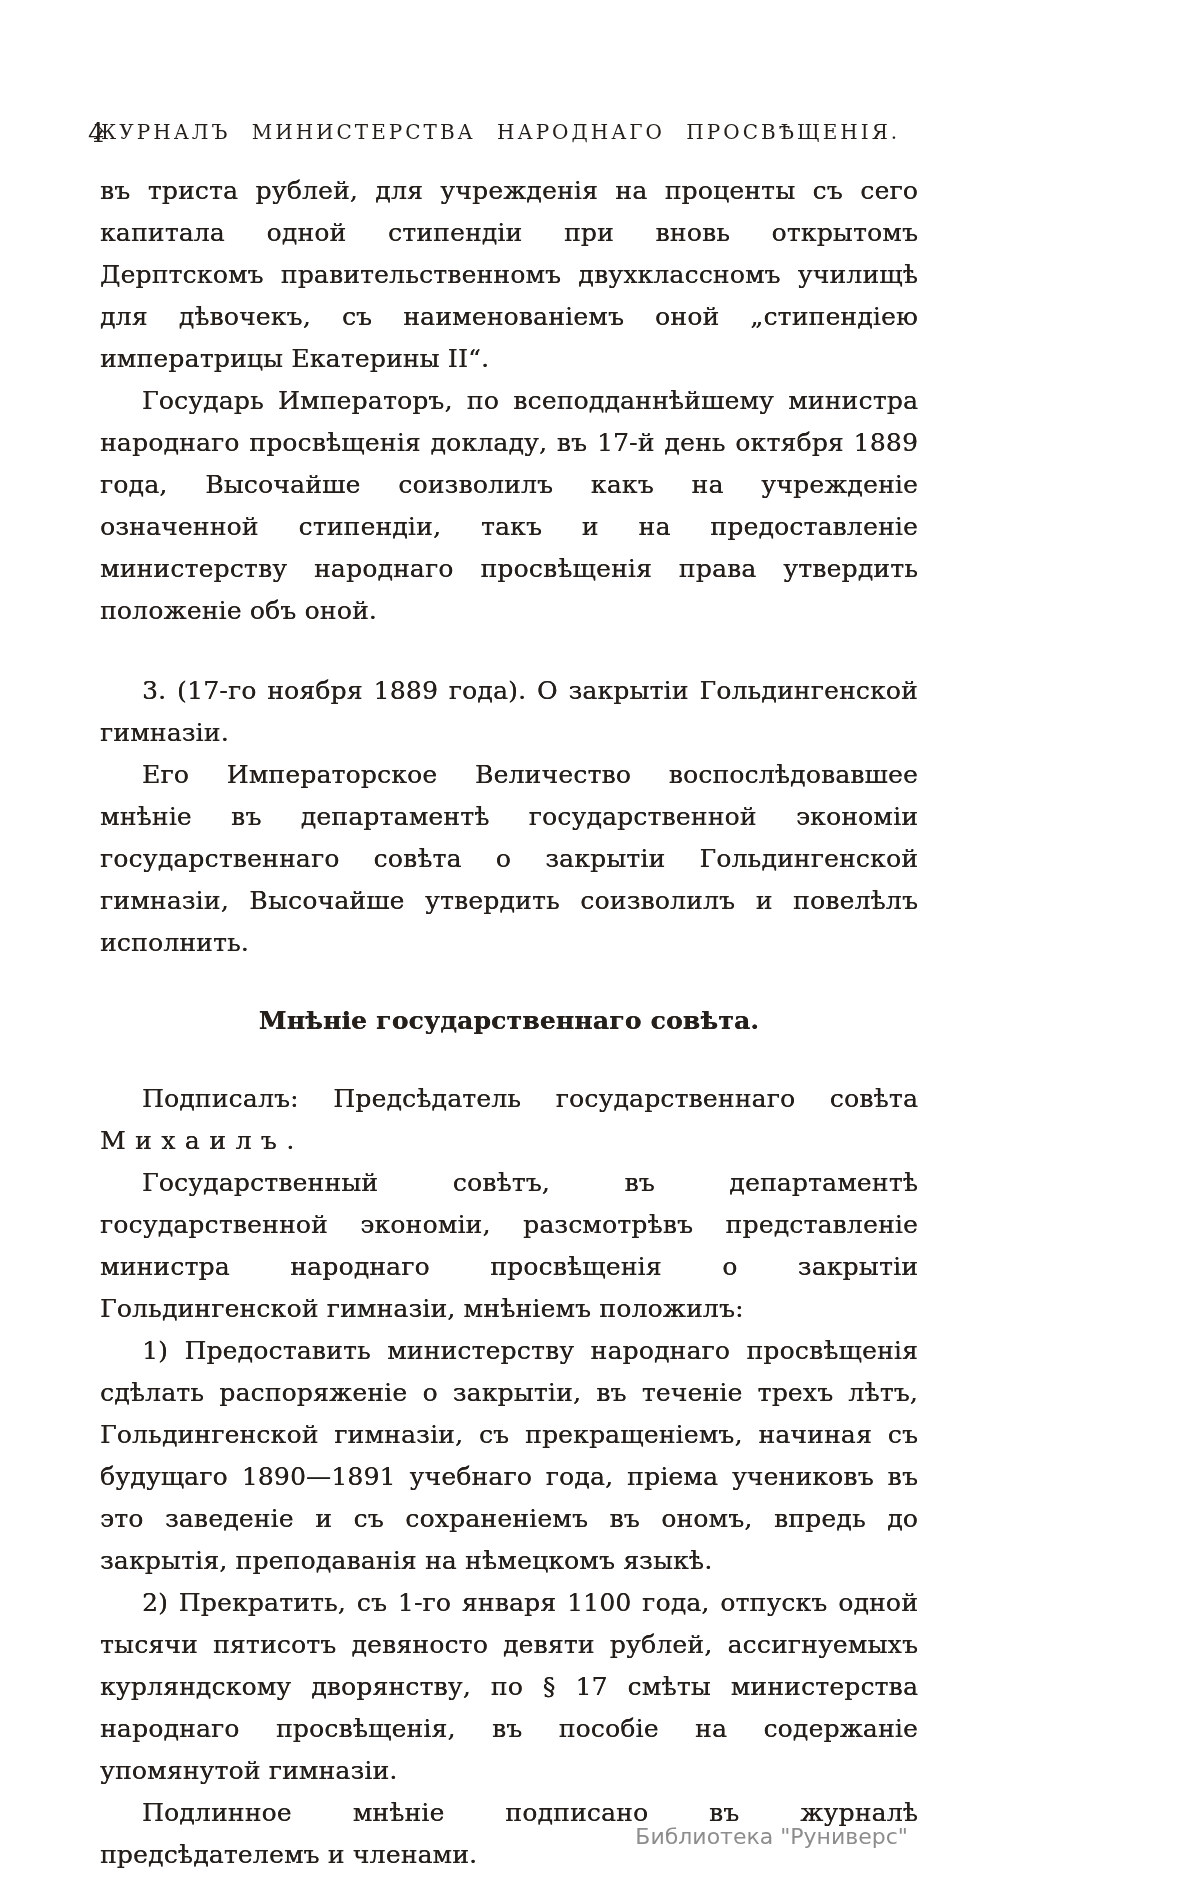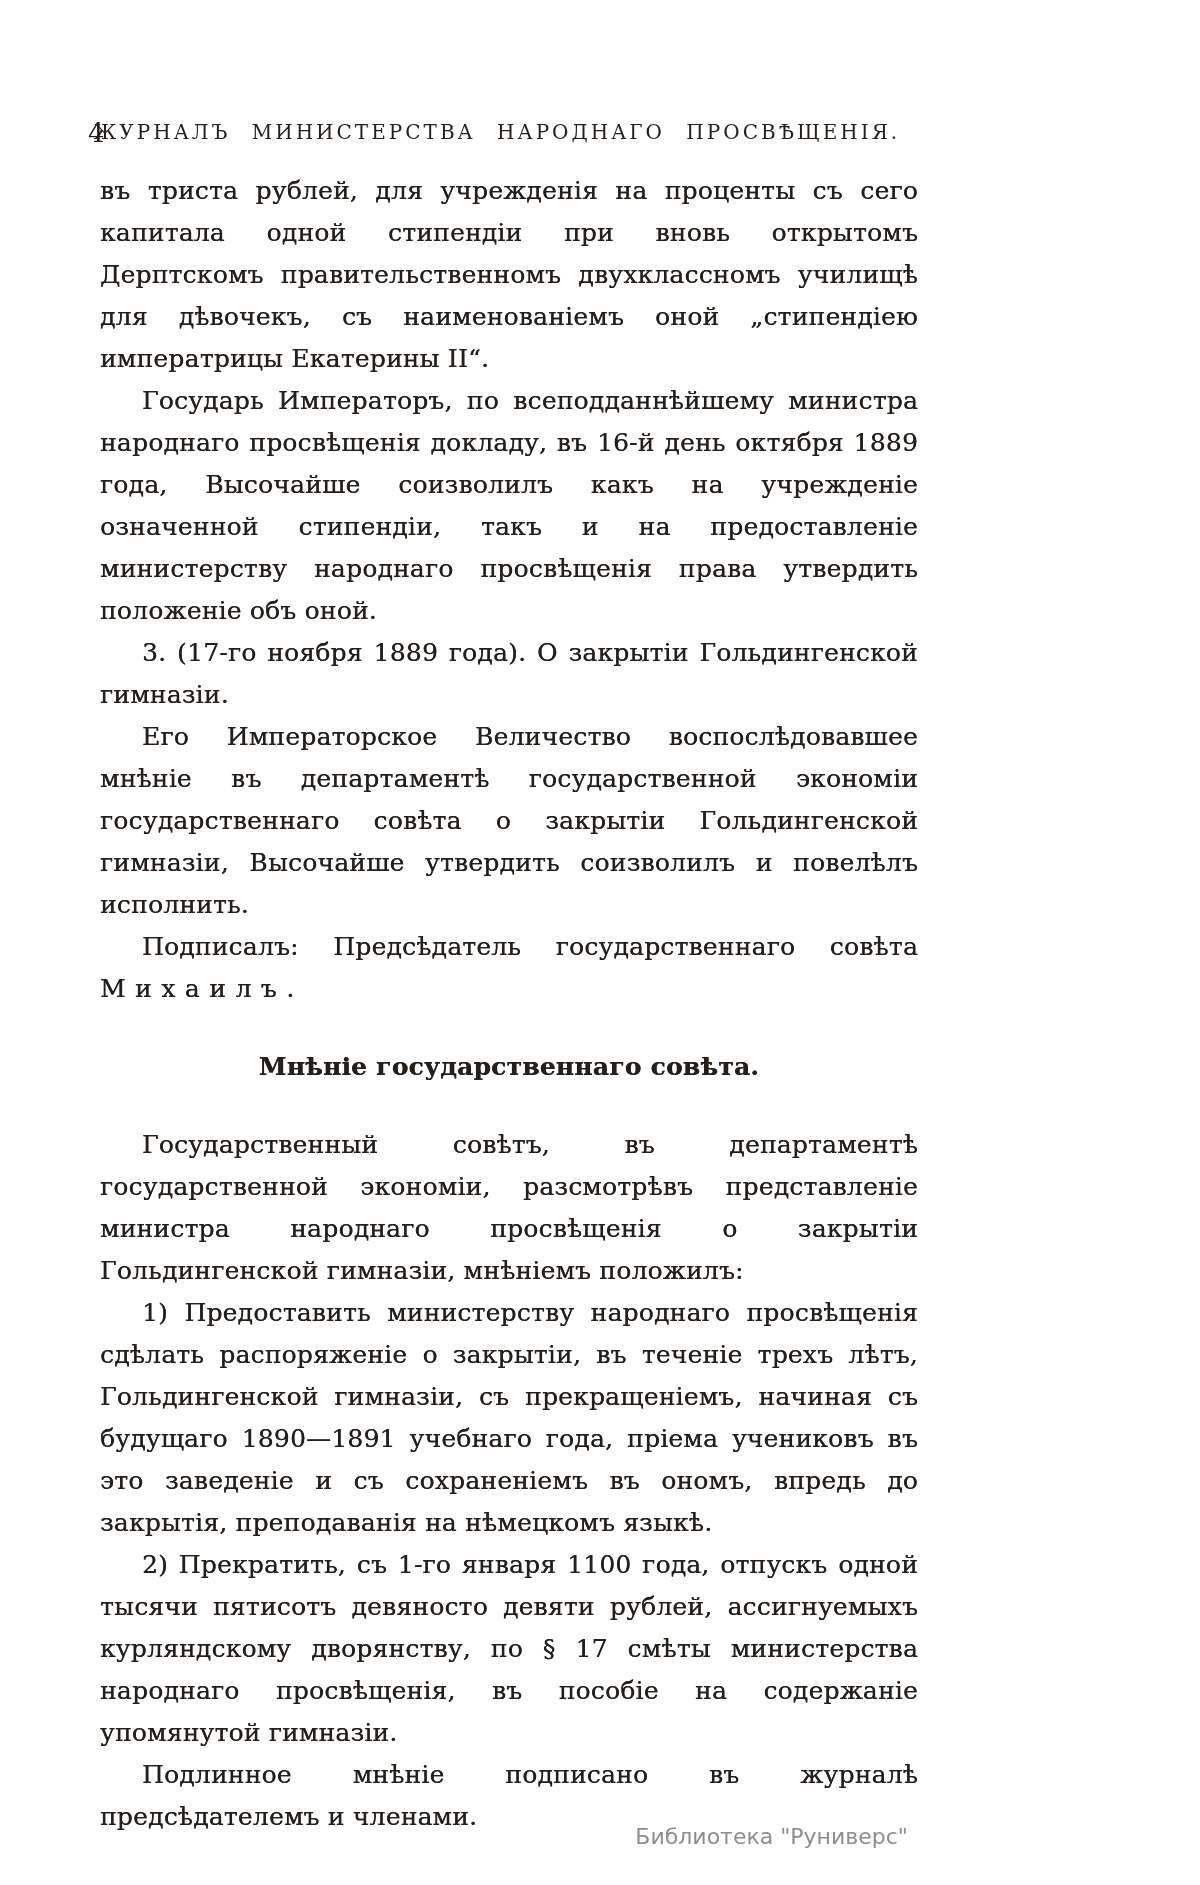--- a/index.html
+++ b/index.html
@@ -52,21 +52,21 @@
     line-height: 42px;
     text-align: justify;
     letter-spacing: 0.2px;
   }
   .para {
     margin: 0;
     text-shadow: 0.25px 0 0 currentColor;
   }
   .indent   { text-indent: 42px; }
   .no-indent{ text-indent: 0; }
-  .sect-gap { }
+  .sect-gap { margin-top: 38px; }
   .center-head {
     margin: 36px 0;
     text-align: center;
     text-indent: 0;
     font-weight: bold;
     font-size: 25px;
   }
   .spaced {
     letter-spacing: 0.38em;
   }
@@ -87,29 +87,29 @@
 
   <header class="running-head">
     <span class="page-num">4</span>
     <span class="journal-title">ЖУРНАЛЪ МИНИСТЕРСТВА НАРОДНАГО ПРОСВѢЩЕНІЯ.</span>
   </header>
 
   <main class="content">
 
     <p class="para no-indent">въ триста рублей, для учрежденія на проценты съ сего капитала одной стипендіи при вновь открытомъ Дерптскомъ правительственномъ двухклассномъ училищѣ для дѣвочекъ, съ наименованіемъ оной „стипендіею императрицы Екатерины II“.</p>
 
-    <p class="para indent">Государь Императоръ, по всеподданнѣйшему министра народнаго просвѣщенія докладу, въ 16-й день октября 1889 года, Высочайше соизволилъ какъ на учрежденіе означенной стипендіи, такъ и на предоставленіе министерству народнаго просвѣщенія права утвердить положеніе объ оной.</p>
+    <p class="para indent">Государь Императоръ, по всеподданнѣйшему министра народнаго просвѣщенія докладу, въ 17-й день октября 1889 года, Высочайше соизволилъ какъ на учрежденіе означенной стипендіи, такъ и на предоставленіе министерству народнаго просвѣщенія права утвердить положеніе объ оной.</p>
 
     <p class="para indent sect-gap">3. (17-го ноября 1889 года). О закрытіи Гольдингенской гимназіи.</p>
 
     <p class="para indent">Его Императорское Величество воспослѣдовавшее мнѣніе въ департаментѣ государственной экономіи государственнаго совѣта о закрытіи Гольдингенской гимназіи, Высочайше утвердить соизволилъ и повелѣлъ исполнить.</p>
 
+    <p class="para center-head">Мнѣніе государственнаго совѣта.</p>
+
     <p class="para indent"><span>Подписалъ: Предсѣдатель государственнаго совѣта</span> <span class="spaced">Михаилъ.</span></p>
-
-    <p class="para center-head">Мнѣніе государственнаго совѣта.</p>
 
     <p class="para indent">Государственный совѣтъ, въ департаментѣ государственной экономіи, разсмотрѣвъ представленіе министра народнаго просвѣщенія о закрытіи Гольдингенской гимназіи, мнѣніемъ положилъ:</p>
 
     <p class="para indent">1) Предоставить министерству народнаго просвѣщенія сдѣлать распоряженіе о закрытіи, въ теченіе трехъ лѣтъ, Гольдингенской гимназіи, съ прекращеніемъ, начиная съ будущаго 1890—1891 учебнаго года, пріема учениковъ въ это заведеніе и съ сохраненіемъ въ ономъ, впредь до закрытія, преподаванія на нѣмецкомъ языкѣ.</p>
 
     <p class="para indent">2) Прекратить, съ 1-го января 1100 года, отпускъ одной тысячи пятисотъ девяносто девяти рублей, ассигнуемыхъ курляндскому дворянству, по § 17 смѣты министерства народнаго просвѣщенія, въ пособіе на содержаніе упомянутой гимназіи.</p>
 
     <p class="para indent">Подлинное мнѣніе подписано въ журналѣ предсѣдателемъ и членами.</p>
 
   </main>

